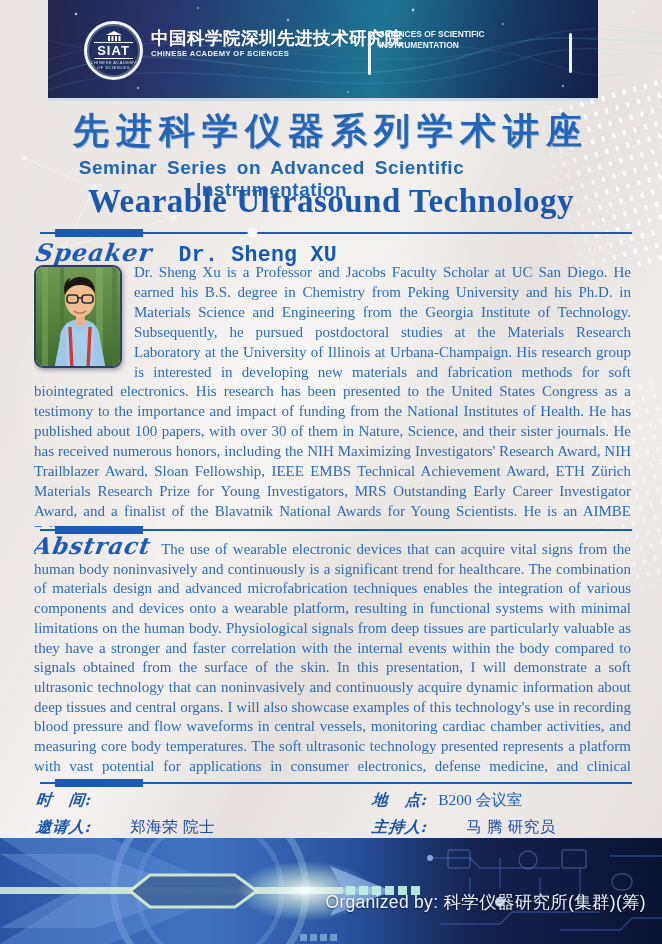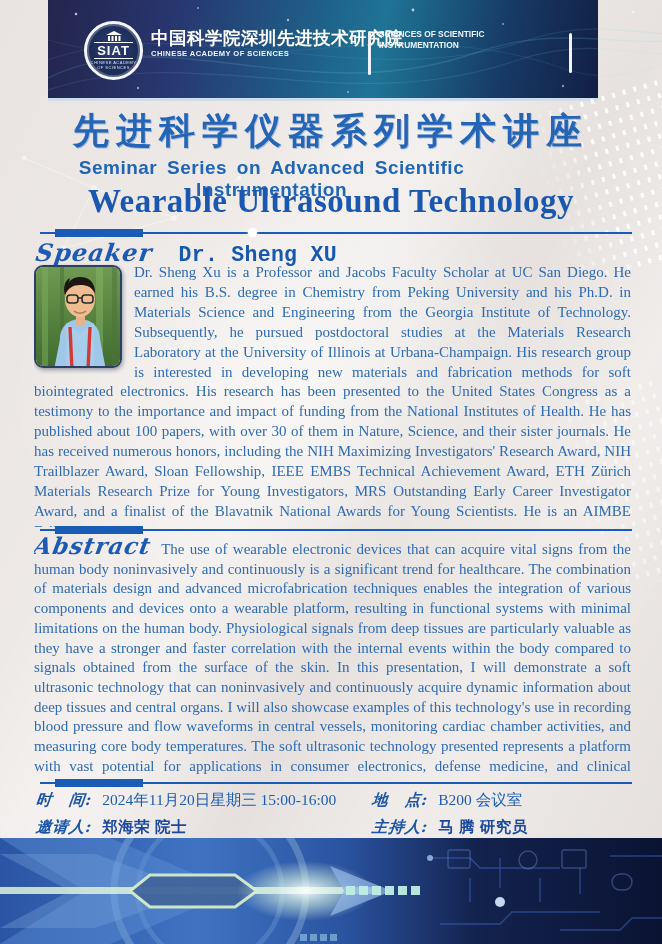--- a/index.html
+++ b/index.html
@@ -119,21 +119,21 @@
   .abstract .script{ font-size:23px; margin-right:10px; transform:skewX(-10deg); }
 
   
   .details{
     position:absolute; left:36px; top:790px; width:596px;
     display:grid; grid-template-columns:336px 1fr; row-gap:6px; column-gap:0;
   }
   .detail-cell{ display:flex; align-items:baseline; gap:10px; white-space:nowrap;}
   .detail-cell .script{ font-size:15.5px; transform:skewX(-6deg); color:#1b55a8;}
   .val-serif{ font-family:"Liberation Serif","DejaVu Serif",serif; font-size:15.5px; color:#1d5cb3;}
-  .val-name{ font-size:15.5px; font-weight:bold; color:#1c49a0; letter-spacing:.5px;}
+  .val-name{ font-size:15.5px; font-weight:normal; color:#1c49a0; letter-spacing:.5px;margin-left:28px;}
 
   
   .footer{ position:absolute; left:0; top:838px; width:662px; height:106px; }
   .footer svg{ position:absolute; inset:0; }
   .organized{
     position:absolute; right:16px; top:52px; color:#f2f6fb;
     font-size:17.5px; letter-spacing:.3px; text-shadow:0 1px 2px rgba(0,0,20,.6);
   }
 </style>
 </head>
@@ -270,21 +270,20 @@
   </div>
 
   <div class="rule r3">
     <div class="line"></div>
       <div class="bar"></div>
   </div>
 
   <div class="details">
     <div class="detail-cell">
       <span class="script">时　间:</span>
-      <span class="val-serif">2024年11月20日星期三  15:00-16:00</span>
     </div>
     <div class="detail-cell">
       <span class="script">地　点:</span>
       <span class="val-serif">B200 会议室</span>
     </div>
     <div class="detail-cell">
       <span class="script">邀请人:</span>
       <span class="val-name">郑海荣 院士</span>
     </div>
     <div class="detail-cell">
@@ -341,15 +340,16 @@
       </g>
       <g stroke="#6e8fd8" stroke-width="1.4" fill="none" opacity=".4">
         <rect x="448" y="12" width="22" height="18" rx="2"></rect>
         <circle cx="528" cy="22" r="9"></circle>
         <rect x="562" y="12" width="24" height="18" rx="2"></rect>
         <rect x="612" y="36" width="20" height="16" rx="8"></rect>
       </g>
       <circle cx="500" cy="64" r="5" fill="#d8ecff" opacity=".9"></circle>
       <circle cx="430" cy="20" r="3" fill="#9fc4f2" opacity=".8"></circle>
     </svg>
+    <div class="organized">Organized by: 科学仪器研究所(集群)(筹)</div>
   </div>
 
 </div>
 
 </body></html>

